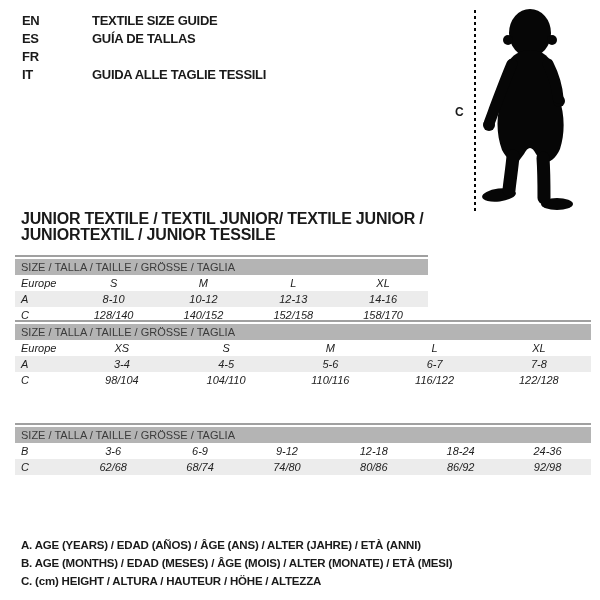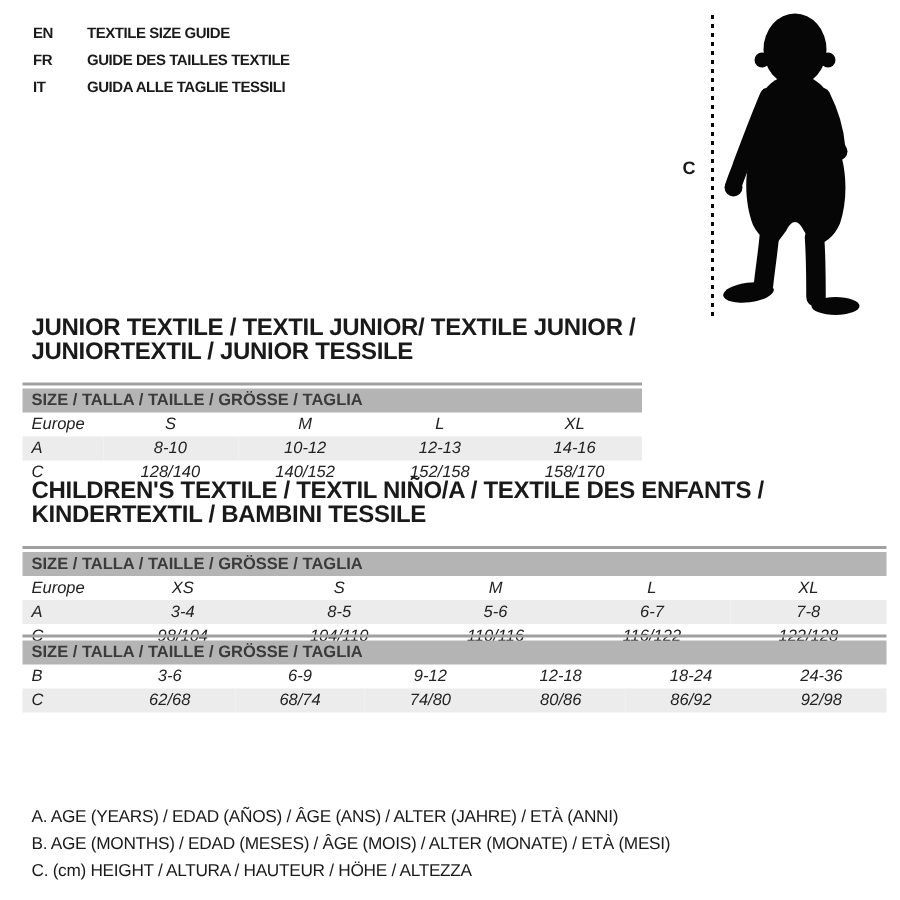--- a/index.html
+++ b/index.html
@@ -3,64 +3,67 @@
 <meta charset="utf-8">
 <style>
   html,body { margin:0; padding:0; background:#ffffff; }
   .canvas {
     position:relative; width:600px; height:600px; background:#ffffff;
     font-family:"Liberation Sans", sans-serif; color:#1a1a1a; overflow:hidden;
   }
 
   
   .lang-block { position:absolute; left:22px; top:13px; }
-  .lang-row { display:flex; height:18px; align-items:center;
-              font-weight:bold; font-size:10px; letter-spacing:-0.3px; }
+  .lang-row { display:flex; height:18px; align-items:flex-start;
+              font-weight:bold; font-size:13px; letter-spacing:-0.3px;gap:34px; }
   .lang-code { width:36px; }
 
   
   .dash-line { position:absolute; left:474px; top:10px; width:2px; height:202px;
                background:repeating-linear-gradient(to bottom, var(--sil,#060606) 0 3px, transparent 3px 6px); }
   .c-label { position:absolute; left:455px; top:105px; font-weight:bold; font-size:12px; }
   .baby-svg { position:absolute; left:482px; top:6px; }
 
   
   .tbl-section { position:absolute; left:15px; }
   #tbl0 { top:211px; width:413px; }
   #tbl1 { top:320px; width:576px; }
   #tbl2 { top:423px; width:576px; }
   .tbl-title { margin:0 0 12px 6px; font-size:16px; font-weight:bold;
                letter-spacing:-0.2px; line-height:16px; }
   #tbl2 .tbl-title { margin-bottom:7px; }
   .tbl-wrap { border-top:2px solid var(--rule,#a0a0a0); padding-top:2px; }
   table.size-table { width:100%; border-collapse:collapse; table-layout:fixed;
                      font-size:11px; color:#222222; }
-  th.size-band { background:var(--band,#b4b4b4); font-weight:bold; text-align:left;
+  th.size-band { background:var(--band,#b4b4b4); font-weight:normal; text-align:left;
                  padding:2px 0 2px 6px; color:#3b3b3b; font-size:11px; height:11px; }
   td { padding:0 2px; height:16px; text-align:center; font-size:11px;font-style:italic; }
   td.row-label { text-align:left; padding-left:6px; }
   tr.striped { background:var(--stripe,#ececec); }
 
   
   .footnotes { position:absolute; left:21px; top:536px; }
-  .footnote { font-size:11.5px; font-weight:normal; letter-spacing:-0.2px; line-height:18px; }
+  .footnote { font-size:11.5px; font-weight:bold; letter-spacing:-0.2px; line-height:18px; }
 </style>
 </head>
 <body>
 
 <div class="canvas">
 
   <div class="lang-block">
     <div class="lang-row">
       <span class="lang-code">EN</span>
       <span class="lang-title">TEXTILE SIZE GUIDE</span>
     </div>
     <div class="lang-row">
+      <span class="lang-code">ES</span>
+      <span class="lang-title">GUÍA DE TALLAS</span>
+    </div>
+    <div class="lang-row">
       <span class="lang-code">FR</span>
-      <span class="lang-title">GUIDE DES TAILLES TEXTILE</span>
     </div>
     <div class="lang-row">
       <span class="lang-code">IT</span>
       <span class="lang-title">GUIDA ALLE TAGLIE TESSILI</span>
     </div>
   </div>
 
   <div class="dash-line"></div>
   <div class="c-label">C</div>
   <svg class="baby-svg" width="110" height="206" viewBox="0 0 110 206">
@@ -124,23 +127,20 @@
               <td>140/152</td>
               <td>152/158</td>
               <td>158/170</td>
             </tr>
           </tbody>
         </table>
     </div>
   </section>
 
   <section id="tbl1" class="tbl-section">
-    <h2 class="tbl-title">
-        <div>CHILDREN'S TEXTILE / TEXTIL NIÑO/A / TEXTILE DES ENFANTS / KINDERTEXTIL / BAMBINI TESSILE</div>
-      </h2>
     <div class="tbl-wrap">
       <table class="size-table">
           <colgroup>
             <col style="width: 9.5%;">
             <col>
             <col>
             <col>
             <col>
             <col>
           </colgroup>
@@ -154,21 +154,21 @@
               <td class="row-label">Europe</td>
               <td>XS</td>
               <td>S</td>
               <td>M</td>
               <td>L</td>
               <td>XL</td>
             </tr>
             <tr class="striped">
               <td class="row-label">A</td>
               <td>3-4</td>
-              <td>8-5</td>
+              <td>4-5</td>
               <td>5-6</td>
               <td>6-7</td>
               <td>7-8</td>
             </tr>
             <tr>
               <td class="row-label">C</td>
               <td>98/104</td>
               <td>104/110</td>
               <td>110/116</td>
               <td>116/122</td>

